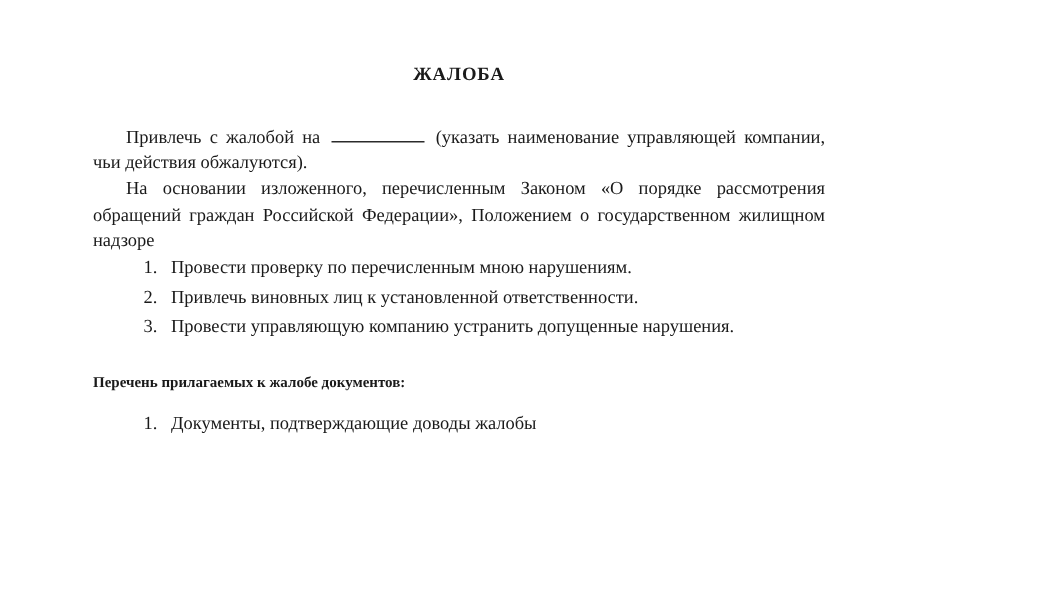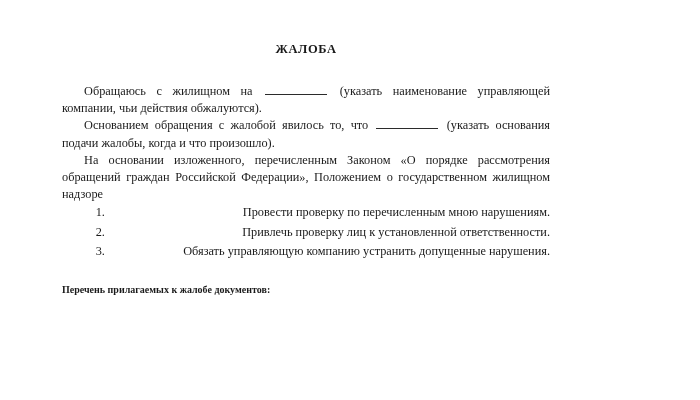--- a/index.html
+++ b/index.html
@@ -51,21 +51,20 @@
     text-align: center;
     font-weight: bold;
     font-size: 12.4px;
     margin: 18px 0 16px 0;
   }
   ol.list {
     margin: 0 0 0 0;
     padding-left: 46px;
     font-size: 12.3px;
     line-height: 19.5px;
-    text-align: right;
   }
   ol.list li {
     padding-left: 6px;
     margin: 0;
   }
   .attach-head {
     font-weight: bold;
     font-size: 10px;
     margin: 22px 0 12px 0;
   }
@@ -89,39 +88,37 @@
   }
 </style>
 </head>
 <body>
 
 <div class="page">
 
   <div class="doc-title">ЖАЛОБА</div>
 
   <p class="para indent">
-    <span>Обращаюсь с жилищном на</span>
+    <span>Привлечь с жалобой на</span>
     <span class="blank"></span>
     <span>(указать наименование управляющей компании, чьи действия обжалуются).</span>
   </p>
 
-  <p class="para indent">
-    <span>Основанием обращения с жалобой явилось то, что</span>
-    <span class="blank"></span>
-    <span>(указать основания подачи жалобы, когда и что произошло).</span>
-  </p>
 
   <p class="para indent">
     <span>На основании изложенного, перечисленным Законом «О порядке рассмотрения обращений граждан Российской Федерации», Положением о государственном жилищном надзоре</span>
   </p>
 
 
   <ol class="list">
     <li>Провести проверку по перечисленным мною нарушениям.</li>
-    <li>Привлечь проверку лиц к установленной ответственности.</li>
-    <li>Обязать управляющую компанию устранить допущенные нарушения.</li>
+    <li>Привлечь виновных лиц к установленной ответственности.</li>
+    <li>Провести управляющую компанию устранить допущенные нарушения.</li>
   </ol>
 
   <div class="attach-head">Перечень прилагаемых к жалобе документов:</div>
 
+  <ol class="list2">
+    <li>Документы, подтверждающие доводы жалобы</li>
+  </ol>
 
   <div class="fade-bottom"></div>
 </div>
 
 </body></html>

